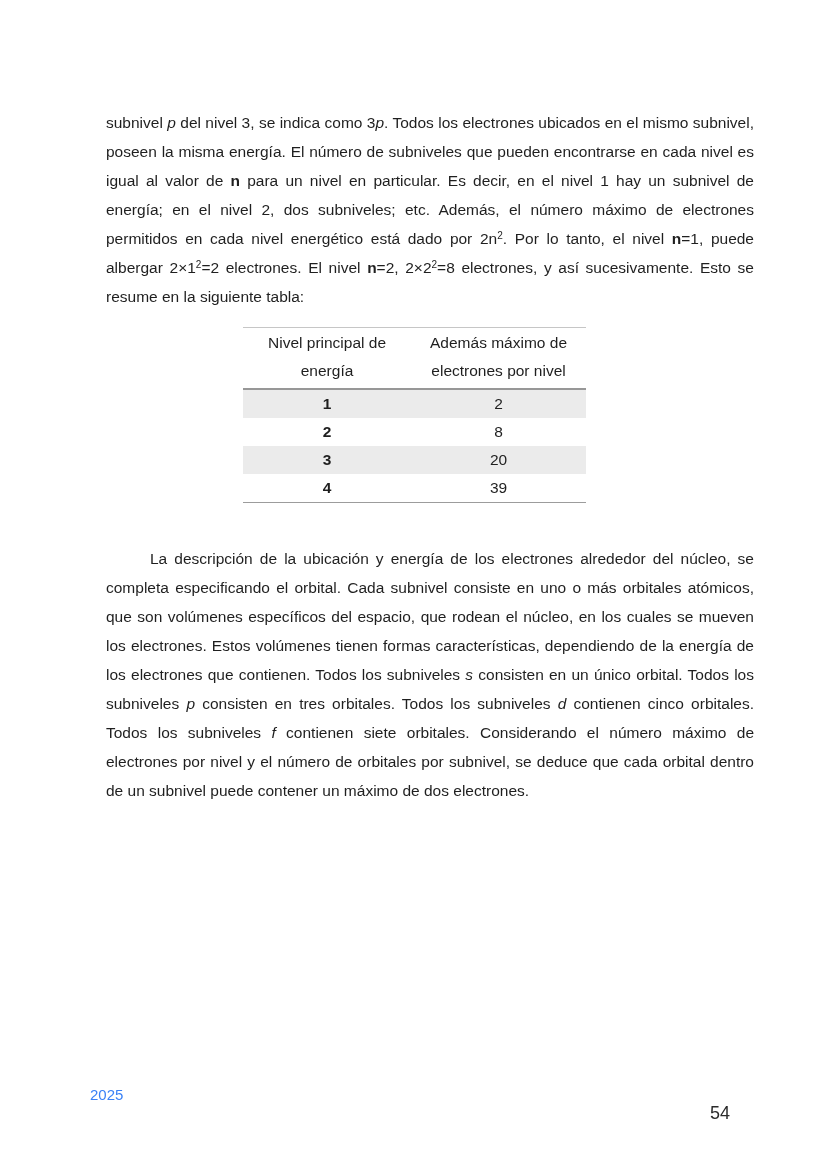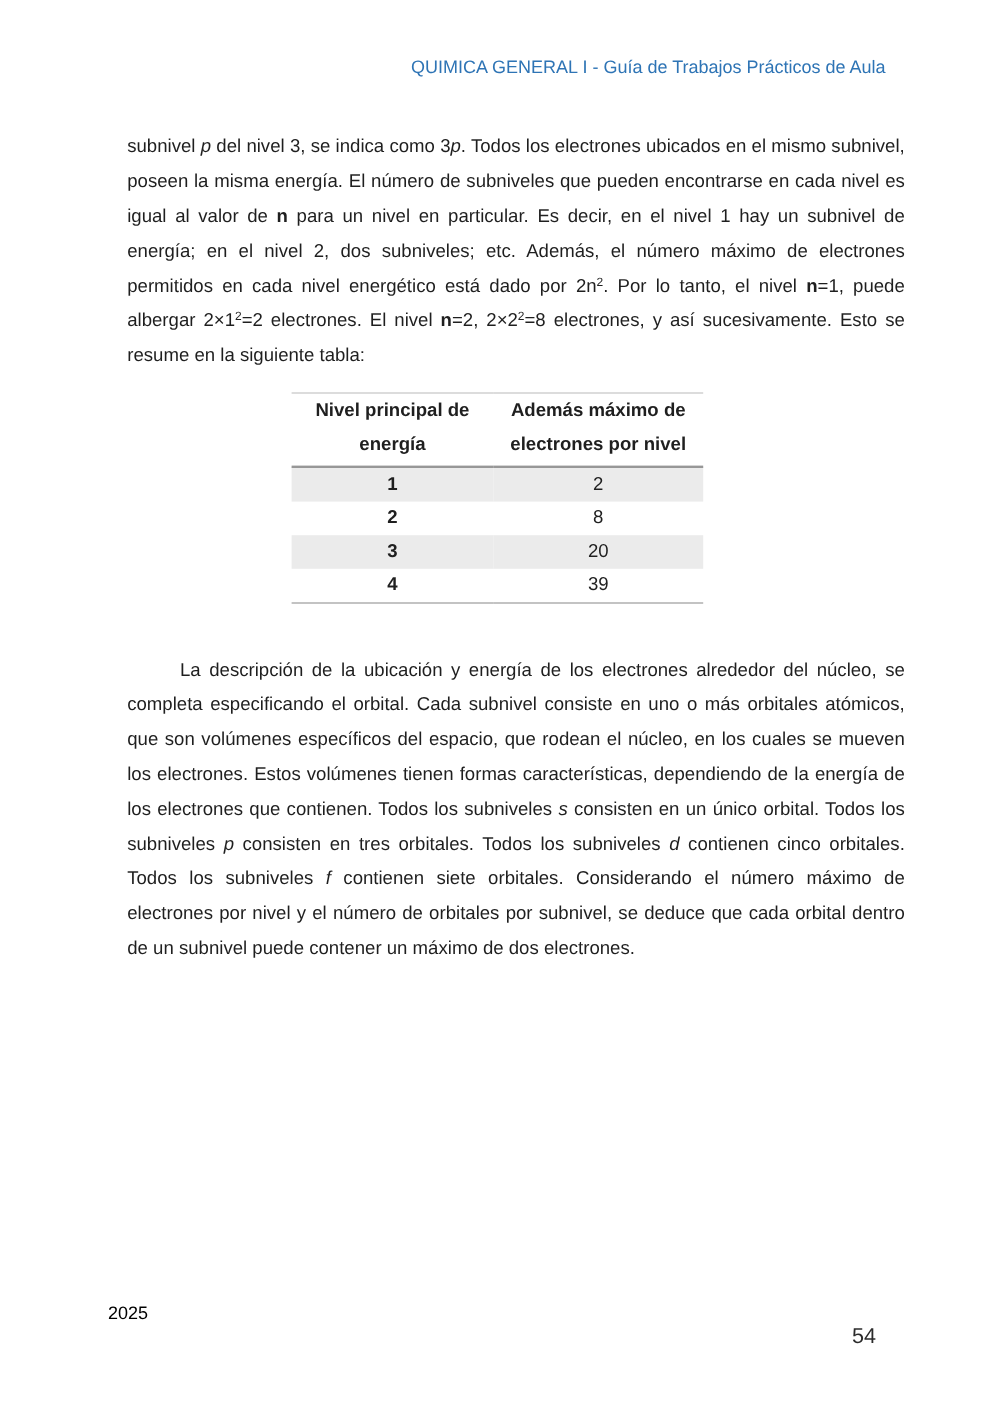--- a/index.html
+++ b/index.html
@@ -46,21 +46,21 @@
   table.levels {
     position: absolute;
     top: 327px;
     left: 243px;
     width: 343px;
     border-collapse: collapse;
     font-size: 15.5px;
     color: #1f1f1f;
   }
   table.levels thead th {
-    font-weight: bold;
+    font-weight: normal;
     text-align: center;
     vertical-align: middle;
     padding: 1px 6px 3px 6px;
     line-height: 28px;
     border-top: 1px solid #c6c6c6;
     border-bottom: 2px solid #979797;
     background: #ffffff;
   }
   table.levels tbody td {
     text-align: center;
@@ -69,36 +69,35 @@
     line-height: 28px;
   }
   table.levels tbody tr.band { background: #ebebeb; }
   table.levels tbody tr:last-child td { border-bottom: 1px solid #9c9c9c; }
   table.levels td.lvl { font-weight: bold; }
   .year {
     position: absolute;
     left: 90px;
     top: 1086px;
     font-size: 15px;
-    color: #000000;
+    color: #3b82f6;
   }
   .pagenum {
     position: absolute;
     right: 98px;
     top: 1103px;
     font-size: 18px;
     color: #2b2b2b;
   }
 </style>
 </head>
 <body>
 
 <div class="page">
 
-  <div class="header">QUIMICA GENERAL I - Guía de Trabajos Prácticos de Aula</div>
 
   <p class="body-par p1"><span>subnivel </span><i>p</i><span> del nivel 3, se indica como 3</span><i>p</i><span>. Todos los electrones ubicados en el mismo subnivel, poseen la misma energía. El número de subniveles que pueden encontrarse en cada nivel es igual al valor de </span><b>n</b><span> para un nivel en particular. Es decir, en el nivel 1 hay un subnivel de energía; en el nivel 2, dos subniveles; etc. Además, el número máximo de electrones permitidos en cada nivel energético está dado por 2n</span><sup>2</sup><span>. Por lo tanto, el nivel </span><b>n</b><span>=1, puede albergar 2×1</span><sup>2</sup><span>=2 electrones. El nivel </span><b>n</b><span>=2, 2×2</span><sup>2</sup><span>=8 electrones, y así sucesivamente. Esto se resume en la siguiente tabla:</span></p>
 
   <table class="levels">
     <thead>
       <tr>
         <th style="width:49%">Nivel principal de energía</th>
         <th style="width:51%">Además máximo de electrones por nivel</th>
       </tr>
     </thead>

